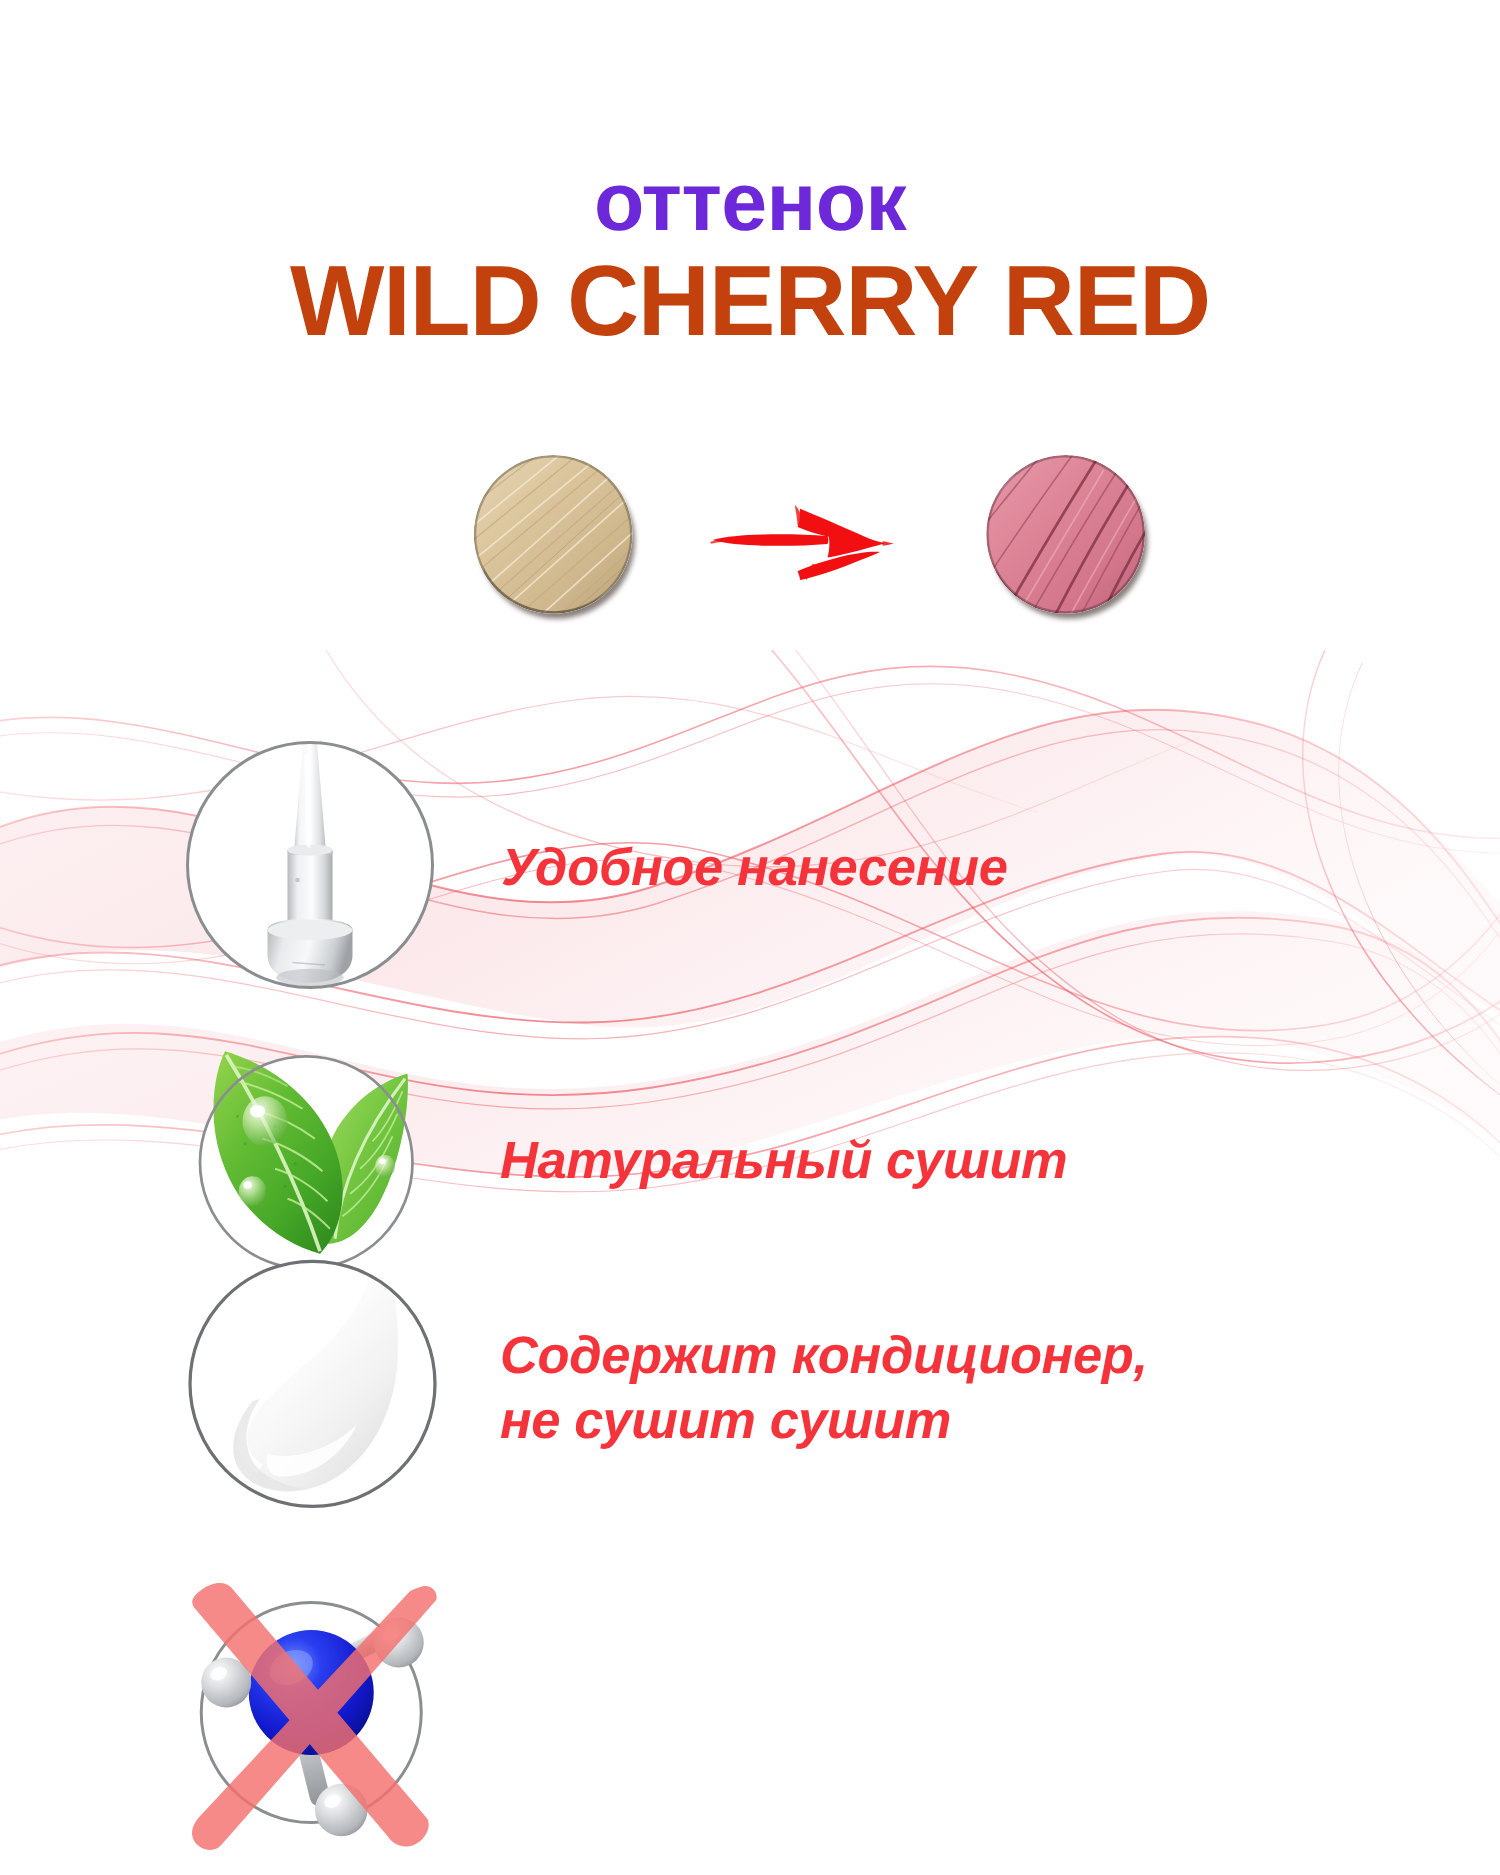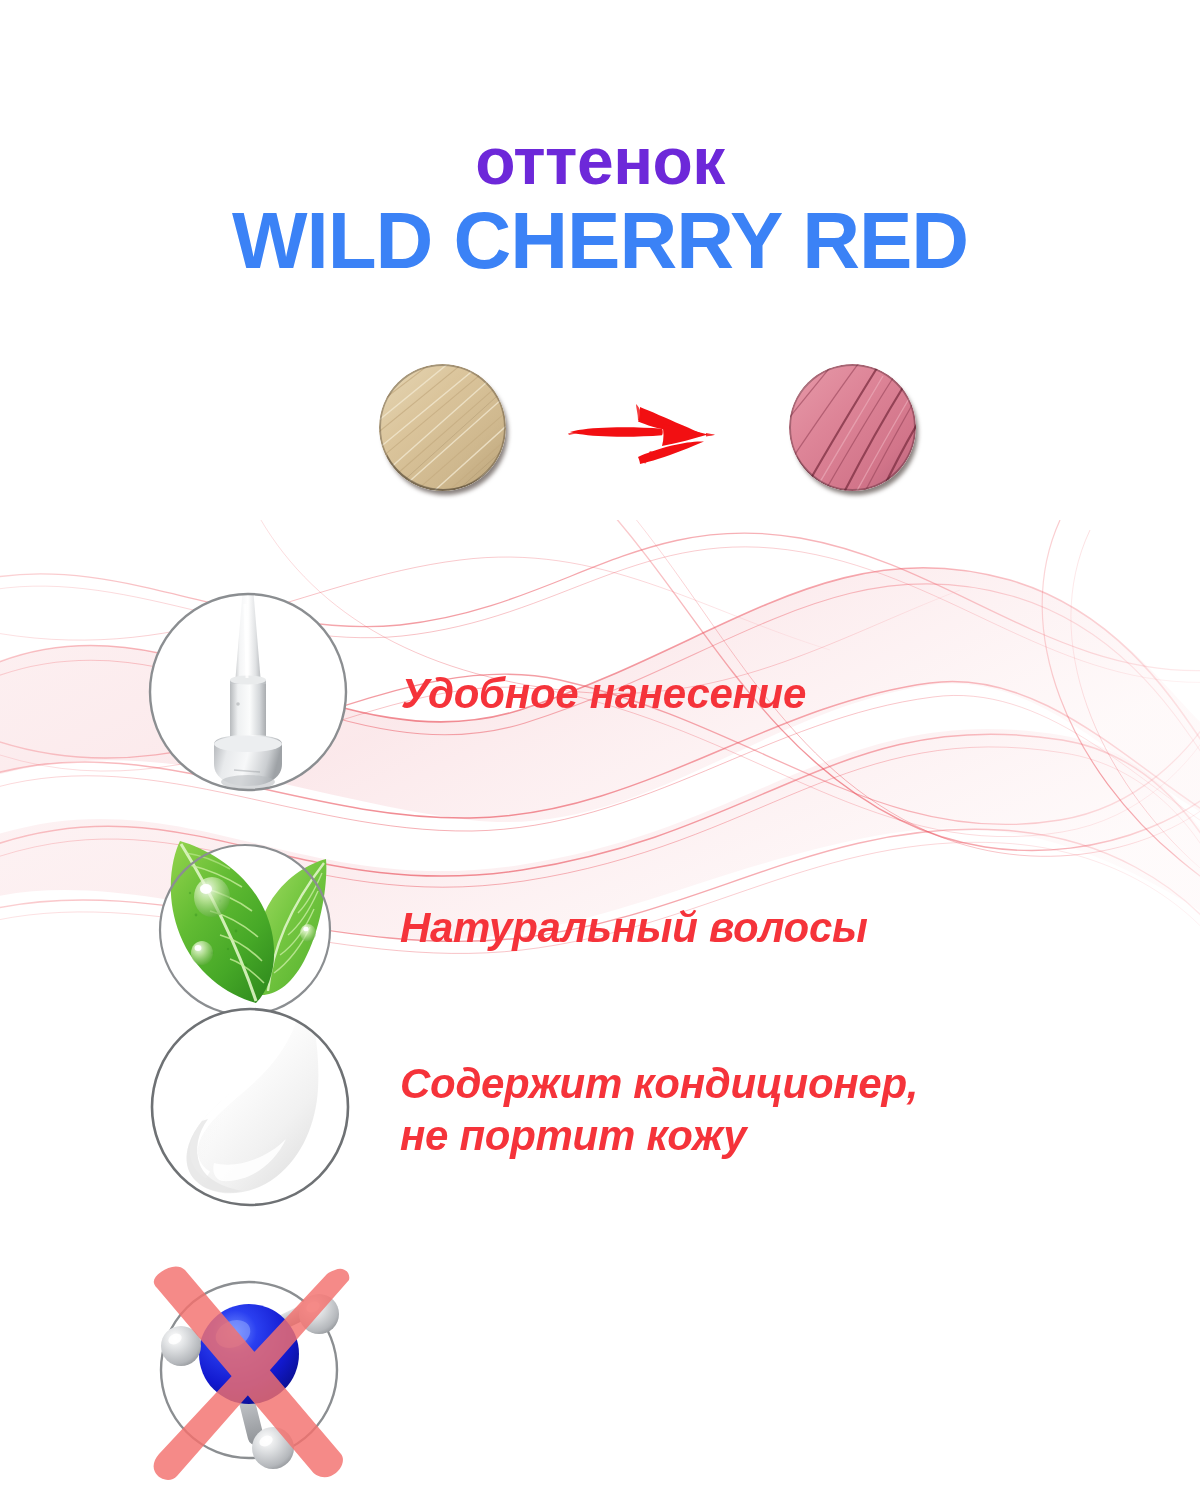--- a/index.html
+++ b/index.html
@@ -39,21 +39,21 @@
   #title-line1 {
     font-size: 66px;
     font-weight: bold;
     color: #6d28d9;
     line-height: 1.02;
     letter-spacing: -0.5px;
   }
   #title-line2 {
     font-size: 80px;
     font-weight: bold;
-    color: #3b82f6;
+    color: #c2410c;
     line-height: 1.06;
     letter-spacing: -1px;
     margin-top: 4px;
   }
 
   
   #swatch-row {
     position: absolute;
     left: 0;
     top: 358px;
@@ -405,21 +405,21 @@
           <circle cx="78" cy="114" r="1.2"></circle>
       </g>
       <ellipse cx="62" cy="62" rx="18" ry="20" fill="url(#dropG)"></ellipse>
       <ellipse cx="56" cy="54" rx="6" ry="5" fill="#ffffff" opacity="0.95"></ellipse>
       <ellipse cx="52" cy="118" rx="11" ry="12" fill="url(#dropG)"></ellipse>
       <ellipse cx="48" cy="113" rx="3.4" ry="3" fill="#ffffff" opacity="0.95"></ellipse>
       <circle cx="95" cy="95" r="85" fill="none" stroke="#8b8e91" stroke-width="2.2"></circle>
     </svg>
   </div>
   <div class="feature-text">
-    <span class="tline">Натуральный волосы</span>
+    <span class="tline">Натуральный сушит</span>
   </div>
 </div>
 
 <div class="feature-row" id="feature-row-2">
   <div class="feature-icon-wrap">
     <svg viewBox="0 0 205 205" width="205" height="205">
       <defs>
         <linearGradient id="creamG" x1="0.15" y1="0" x2="0.85" y2="1">
           <stop offset="0%" stop-color="#ffffff"></stop>
           <stop offset="40%" stop-color="#fdfdfd"></stop>
@@ -452,21 +452,21 @@
 
         <path d="M64,156 C86,162 116,152 136,132 C124,158 98,176 72,174
                  C64,172 62,164 64,156 Z" fill="#ffffff" opacity="0.85"></path>
         <path d="M118,36 C112,58 98,76 82,92" stroke="#ffffff" stroke-width="5" fill="none" opacity="0.7"></path>
       </g>
       <circle cx="100" cy="100" r="98" fill="none" stroke="#6e7174" stroke-width="2.6"></circle>
     </svg>
   </div>
   <div class="feature-text">
     <span class="tline">Содержит кондиционер,</span>
-    <span class="tline">не портит кожу</span>
+    <span class="tline">не сушит сушит</span>
   </div>
 </div>
 
 <div class="feature-row" id="feature-row-3">
   <div class="feature-icon-wrap">
     <svg viewBox="0 0 215 225" width="215" height="225">
       <defs>
         <radialGradient id="nAtom" cx="0.36" cy="0.28" r="0.78">
           <stop offset="0%" stop-color="#6e8bff"></stop>
           <stop offset="28%" stop-color="#2a3ff0"></stop>

